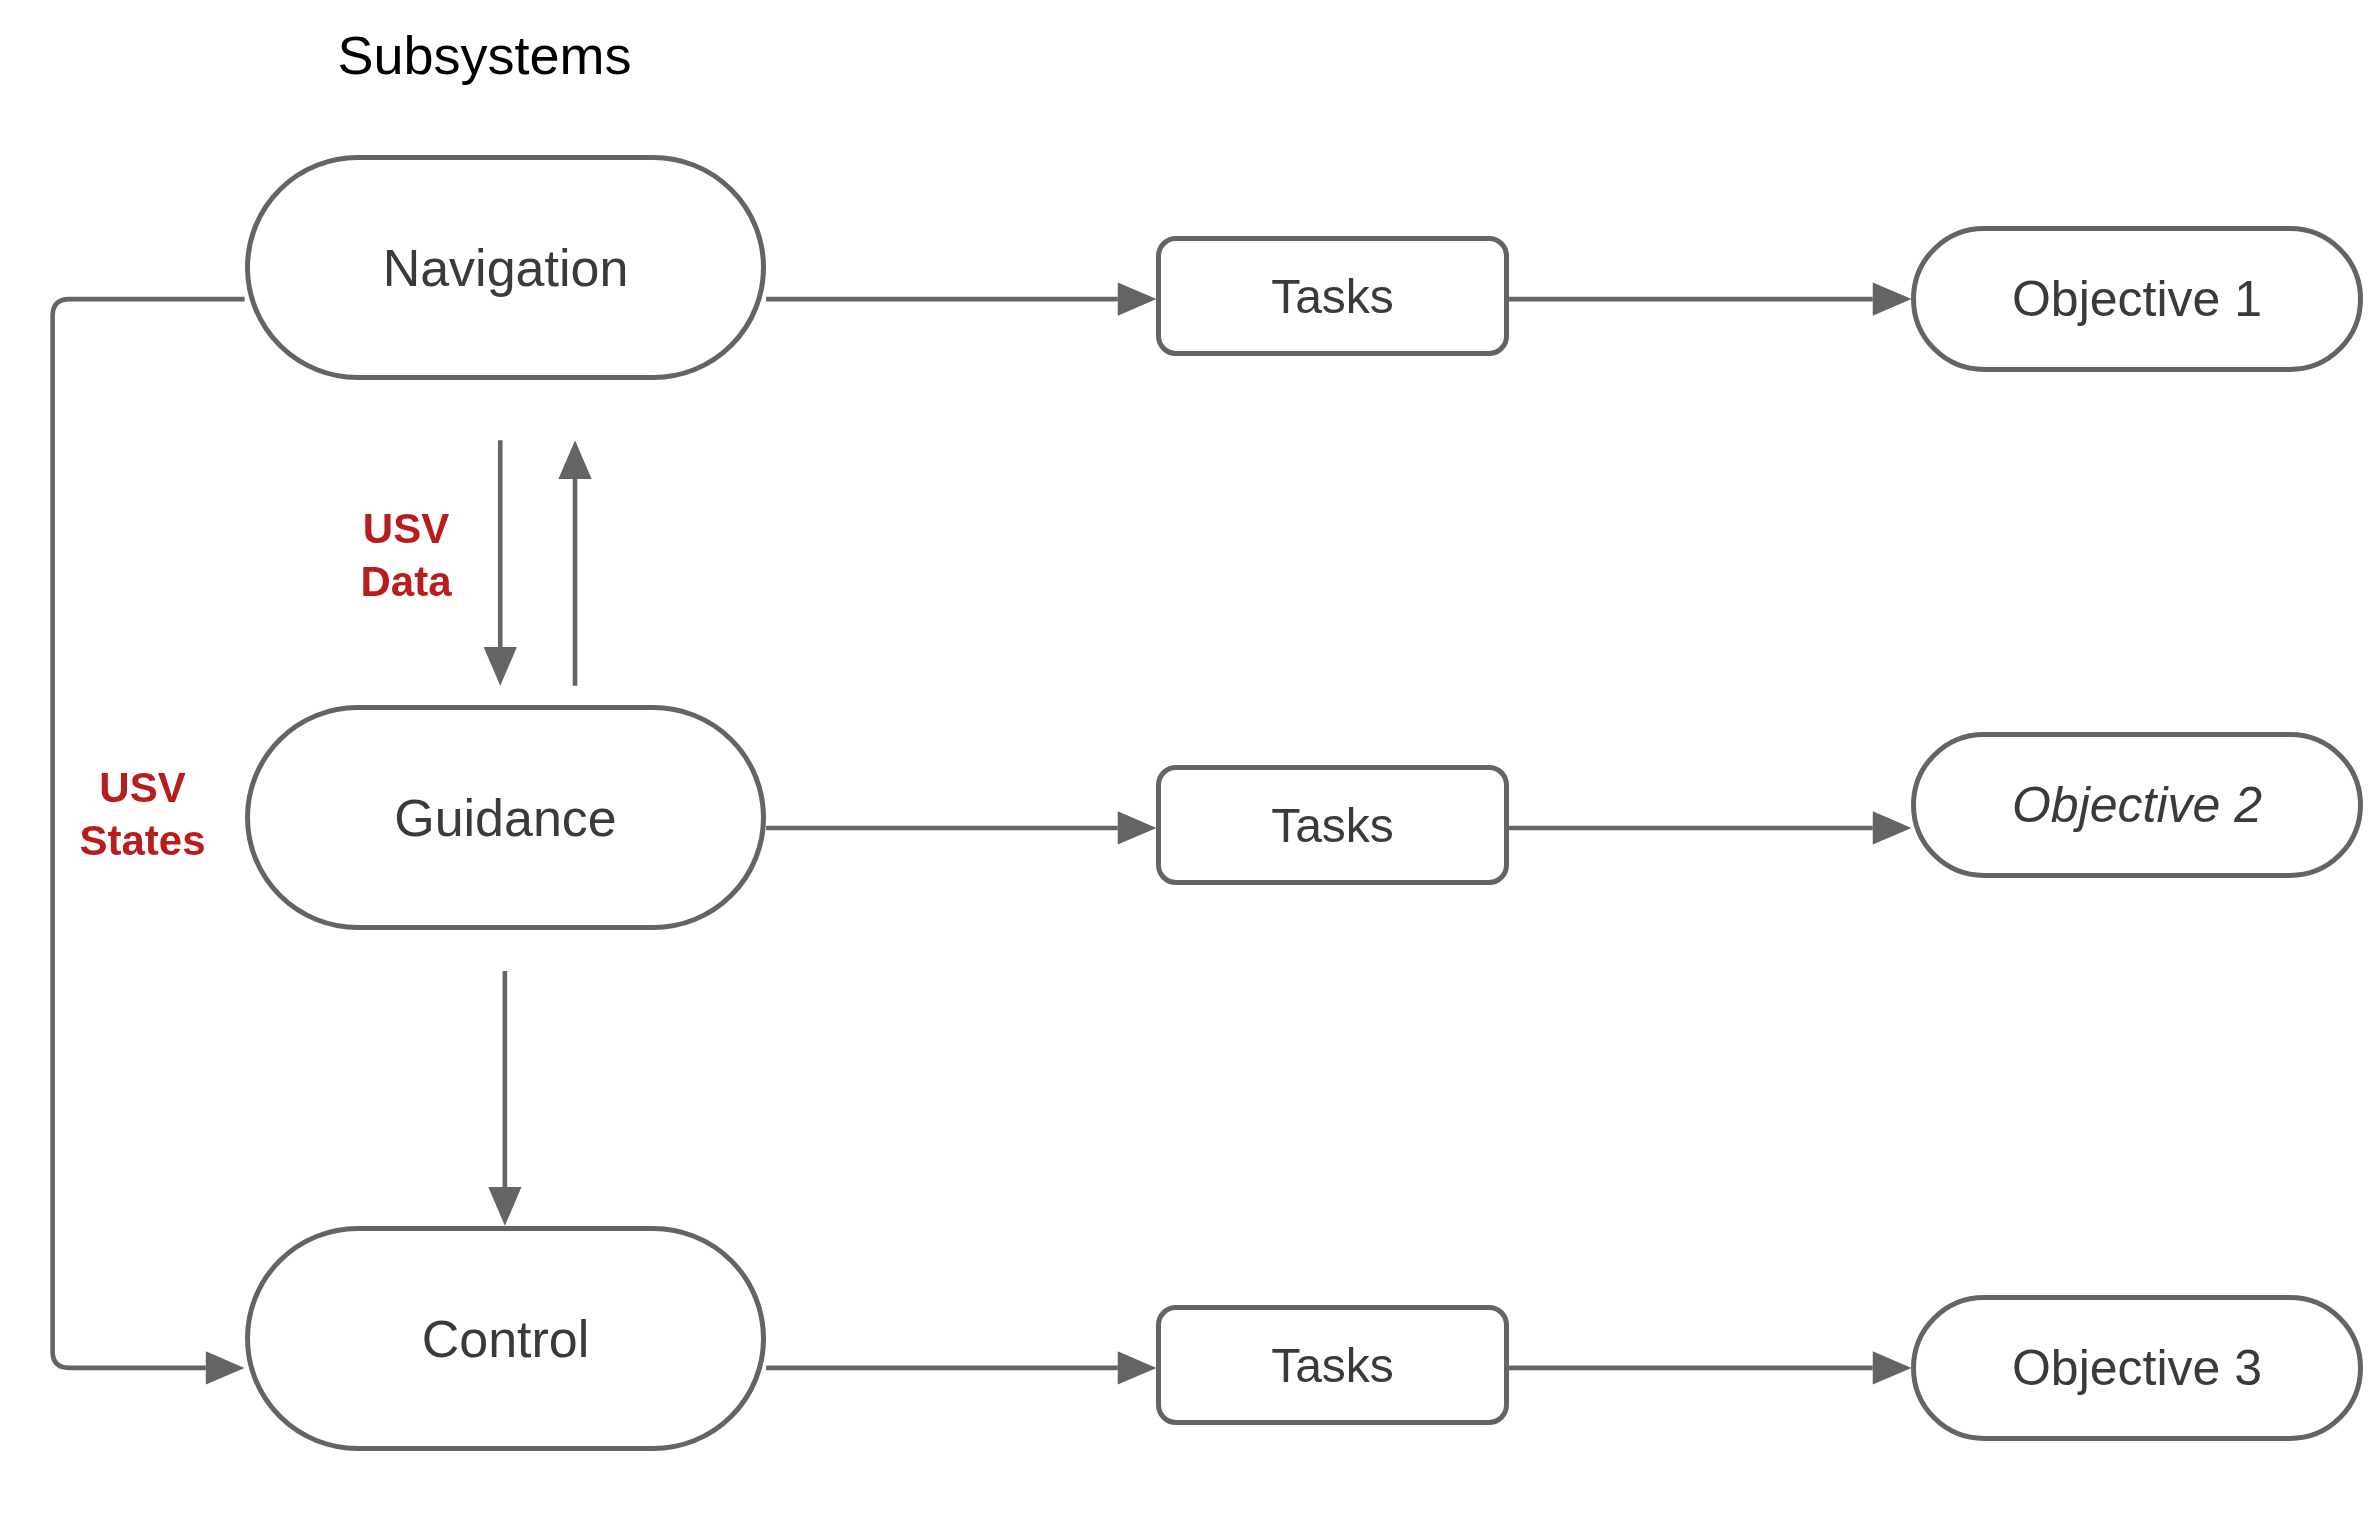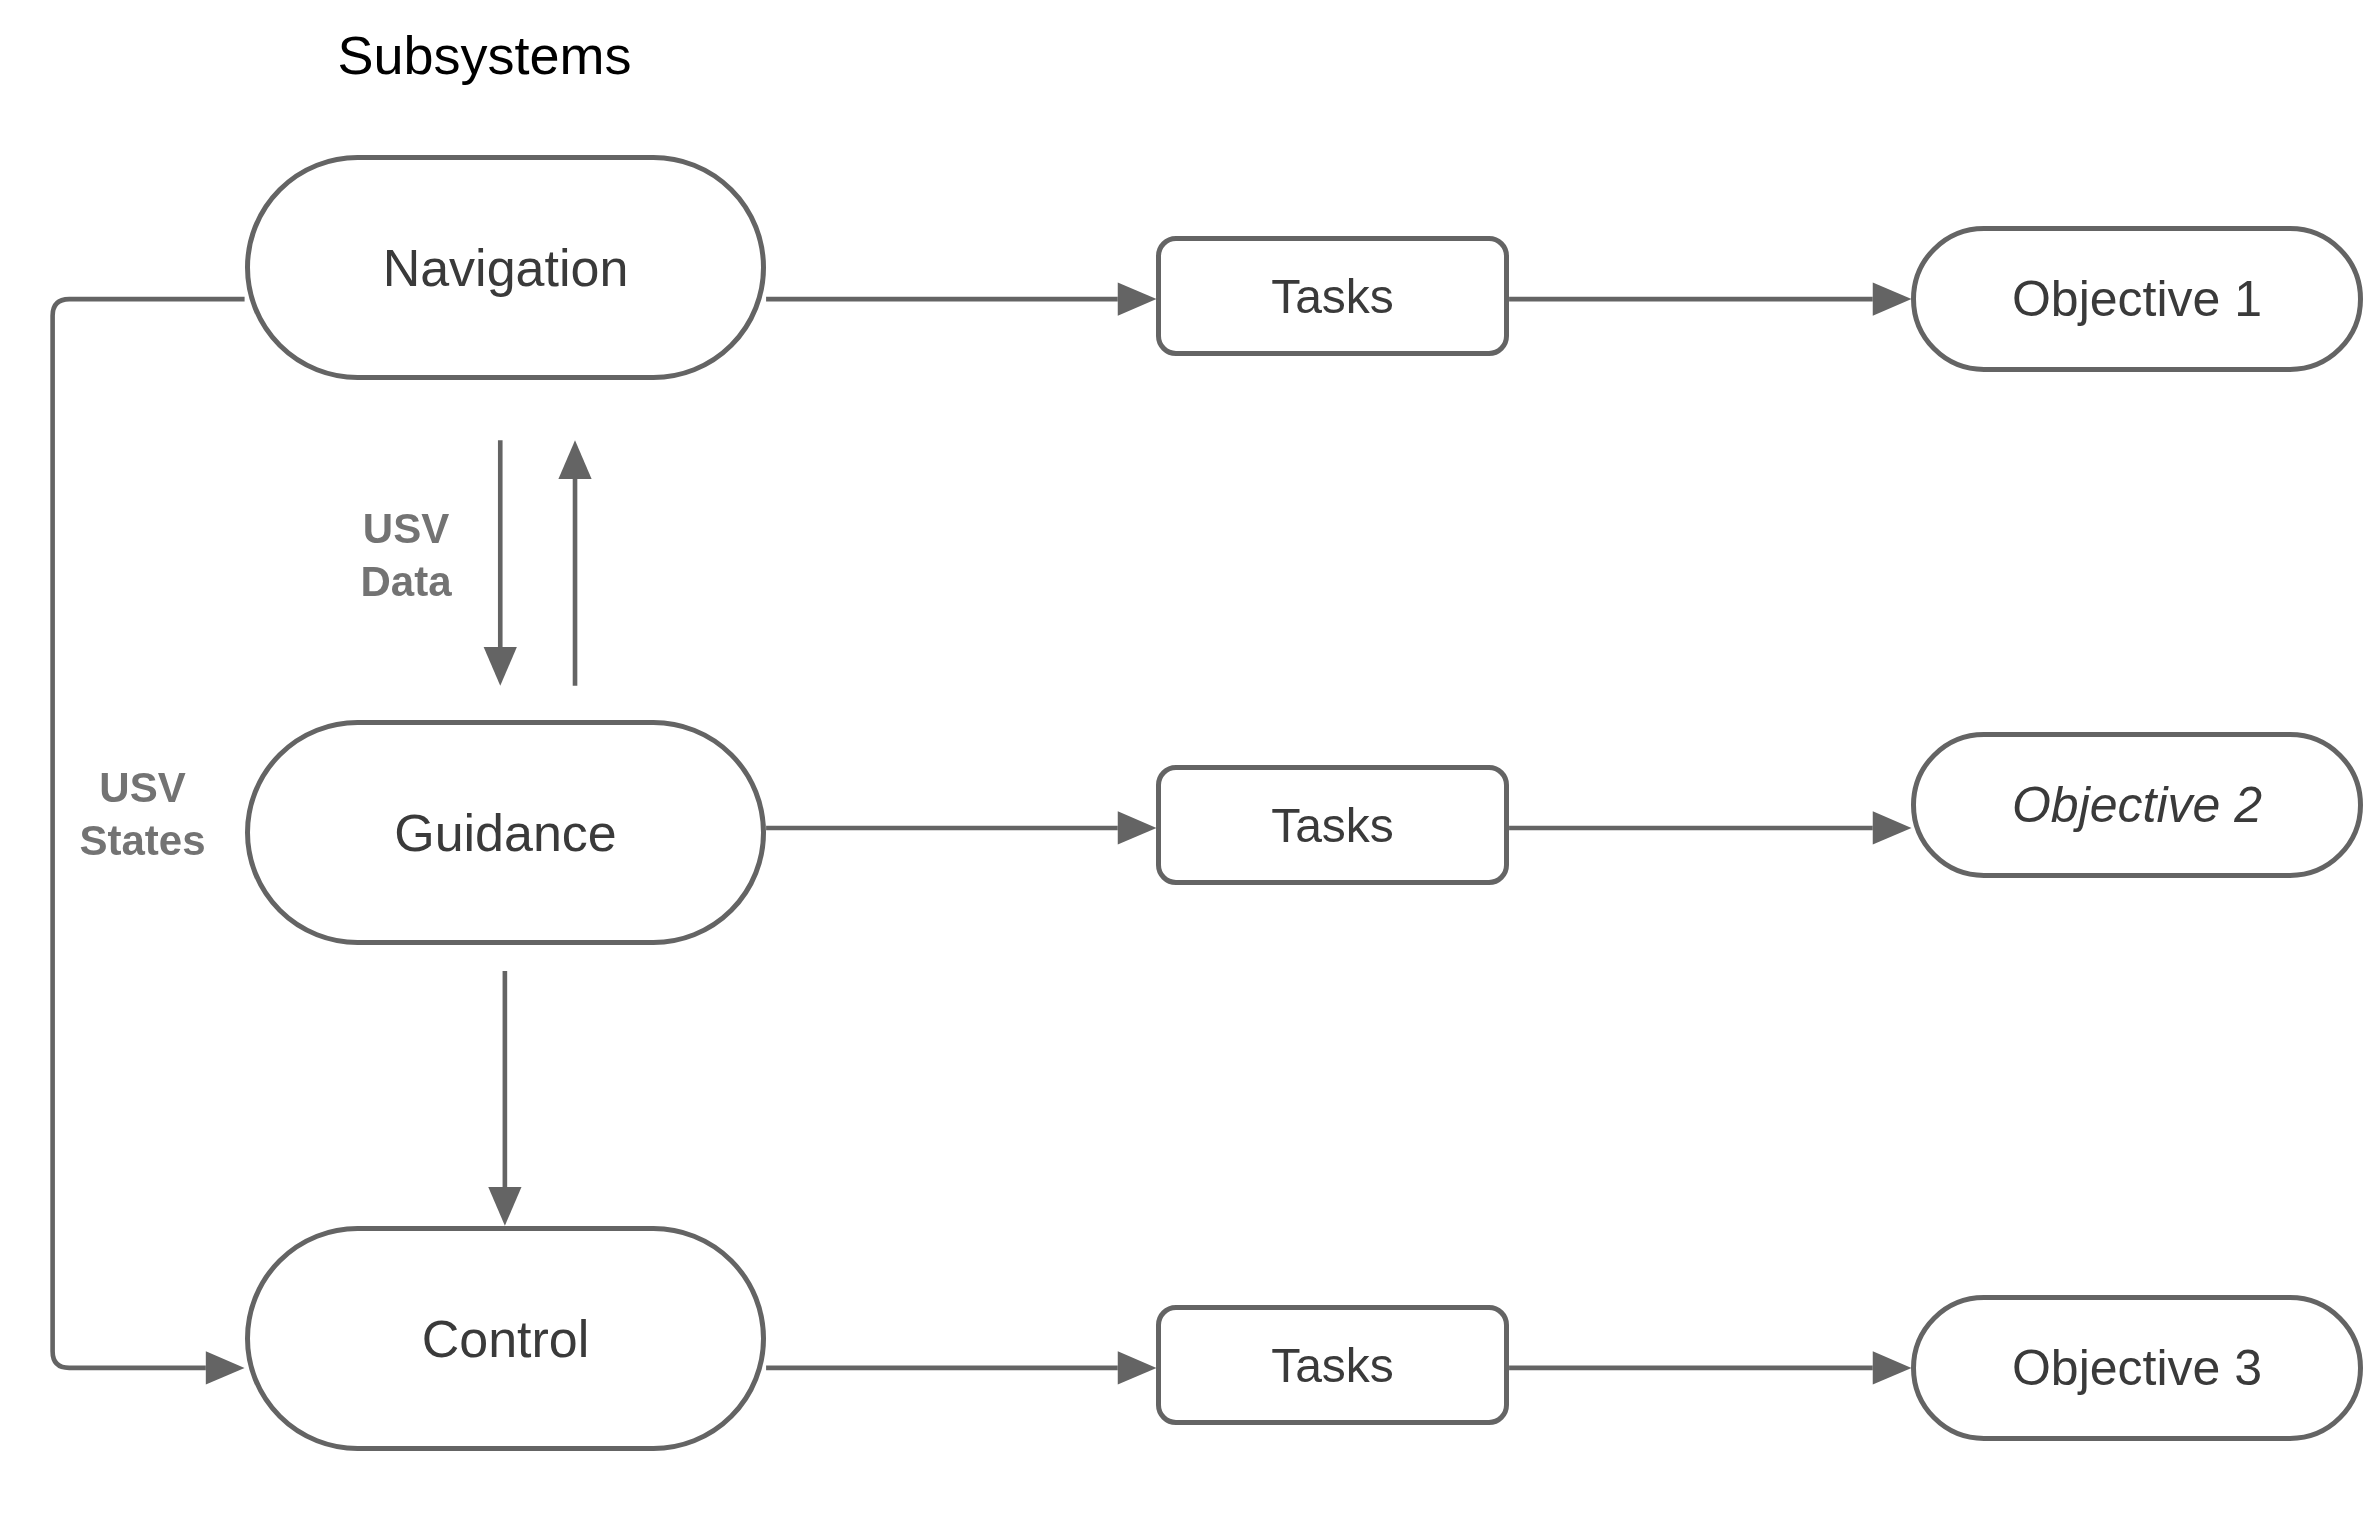--- a/index.html
+++ b/index.html
@@ -36,21 +36,21 @@
     color: #3a3a3a;
   }
   .subsystem {
     left: 245px;
     width: 521px;
     height: 225px;
     border-radius: 148px;
     font-size: 52px;
   }
   .subsystem.row1 { top: 155px; }
-  .subsystem.row2 { top: 720px; }
+  .subsystem.row2 { top: 705px; }
   .subsystem.row3 { top: 1226px; }
   .task {
     left: 1156px;
     width: 353px;
     height: 120px;
     border-radius: 20px;
     font-size: 48px;
   }
   .task.row1 { top: 236px; }
   .task.row2 { top: 765px; }
@@ -63,21 +63,21 @@
     font-size: 50px;
   }
   .objective.row1 { top: 226px; }
   .objective.row2 { top: 732px; font-style: italic; }
   .objective.row3 { top: 1295px; justify-content: center; }
   .edge-label {
     position: absolute;
     font-weight: bold;
     font-size: 42px;
     line-height: 1.26;
-    color: #737373;
+    color: #b91c1c;
     text-align: center;
   }
   .edge-label.usv-data { left: 323px; top: 503px; width: 166px; }
   .edge-label.usv-states { left: 50px; top: 762px; width: 185px; }
   svg.connectors {
     position: absolute;
     left: 0;
     top: 0;
     width: 2373px;
     height: 1535px;

